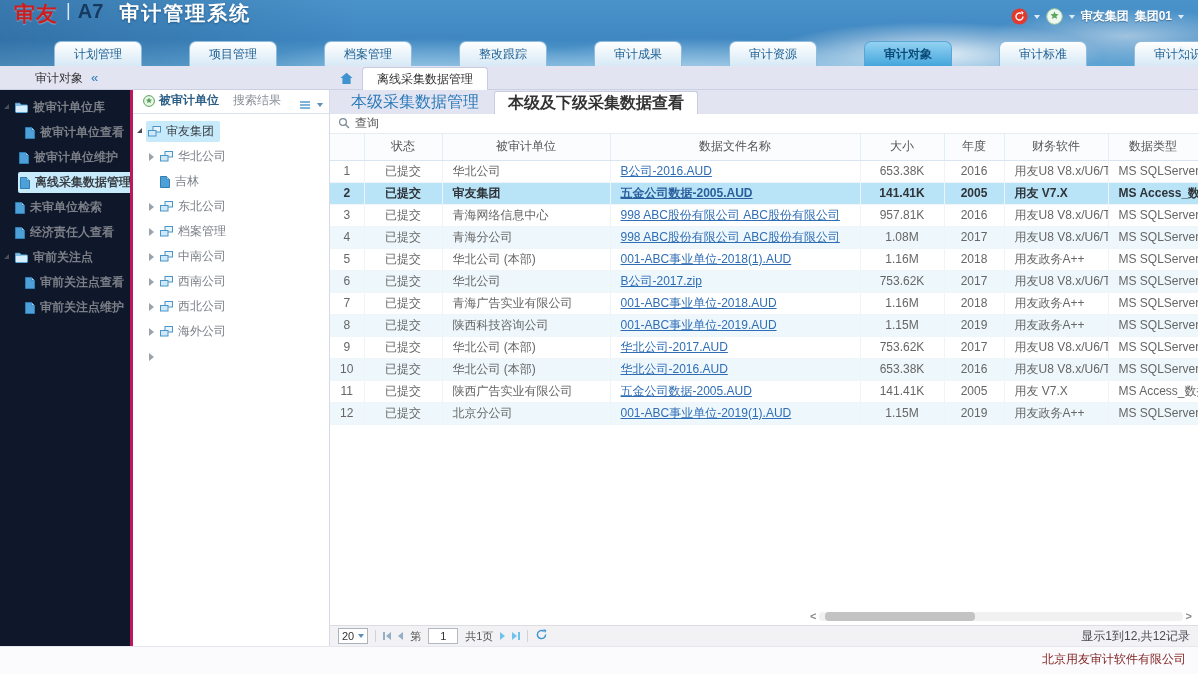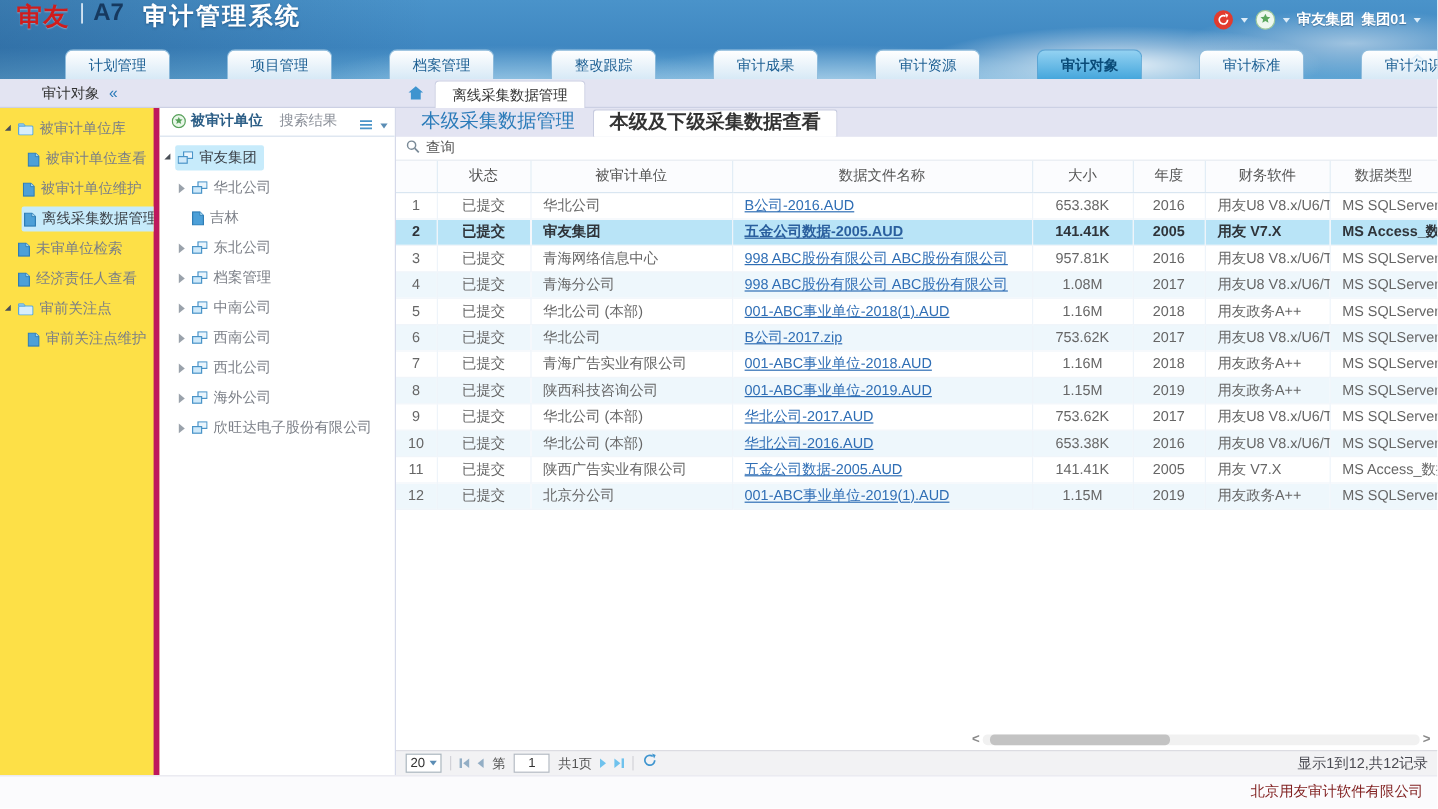--- a/index.html
+++ b/index.html
@@ -38,21 +38,21 @@
   .substrip { position:absolute; left:0; top:66px; width:1198px; height:24px; background:#e3e4f2; border-bottom:1px solid #ccd0e4; }
   .sidebar-title-wrap { position:absolute; left:0; top:0; width:133px; height:24px; display:flex; align-items:center; justify-content:center; gap:8px; }
   .sidebar-title { font-size:12px; color:#333; }
   .collapse-left { color:#2b7bb9; font-size:13px; cursor:pointer; line-height:22px; }
   .home-wrap { position:absolute; left:340px; top:5px; cursor:pointer; }
   .page-tab { position:absolute; left:362px; top:1px; height:23px; line-height:22px; padding:0 14px;
     background:#fff; border:1px solid #c8cce0; border-bottom:none; border-radius:4px 4px 0 0;
     font-size:12px; color:#333; cursor:pointer; }
 
   
-  .left-panel { position:absolute; left:0; top:90px; width:133px; height:556px; background:#fde047; border-right:5px solid #be185d; overflow:hidden; }
+  .left-panel { position:absolute; left:0; top:90px; width:133px; height:556px; background:#0f172a; border-right:3px solid #be185d; overflow:hidden;font-weight:bold; }
   .org-panel  { position:absolute; left:133px; top:90px; width:197px; height:556px; background:#fff; border-right:1px solid #d6daea; overflow:hidden; }
   .main-panel { position:absolute; left:330px; top:90px; width:868px; height:556px; background:#fff; }
 
   
   .tree { padding-top:5px; }
   .tree-row { display:flex; align-items:center; height:25px; font-size:12px; color:#7b7f87; cursor:pointer; white-space:nowrap; }
   .tree-row .hl { display:inline-flex; align-items:center; gap:5px; padding:2px 6px 2px 2px; border-radius:2px; }
   .tree-row.selected .hl { background:#c7ebfb; color:#3a3f46; }
   .tree-row.root-sel { color:#33383f; }
   .exp-spacer { display:inline-block; width:9px; }
@@ -268,20 +268,32 @@
         </div>
         <div class="tree-row" style="padding-left: 18px;">
           <span class="exp-spacer"></span>
           <span class="hl">
             <span class="ticon">
               <svg width="10" height="12" viewBox="0 0 10 12">
                 <path d="M0.5 0.5h6l3 3v8h-9z" fill="#4da0d8" stroke="#2f7db5"></path>
                 <path d="M6.5 0.5v3h3" fill="#a8d8f2" stroke="#2f7db5" stroke-width="0.7"></path>
               </svg>
             </span>
+            <span>审前关注点查看</span>
+          </span>
+        </div>
+        <div class="tree-row" style="padding-left: 18px;">
+          <span class="exp-spacer"></span>
+          <span class="hl">
+            <span class="ticon">
+              <svg width="10" height="12" viewBox="0 0 10 12">
+                <path d="M0.5 0.5h6l3 3v8h-9z" fill="#4da0d8" stroke="#2f7db5"></path>
+                <path d="M6.5 0.5v3h3" fill="#a8d8f2" stroke="#2f7db5" stroke-width="0.7"></path>
+              </svg>
+            </span>
             <span>审前关注点维护</span>
           </span>
         </div>
       </div>
   </div>
 
   <div class="org-panel">
     <div class="org-tabs" id="orgTabs">
       <div class="org-tab active">
           <span class="ticon">
@@ -410,29 +422,20 @@
               <svg width="13" height="11" viewBox="0 0 13 11">
                 <rect x="5" y="0.5" width="7.5" height="5.5" fill="#eaf5fd" stroke="#4a94c8"></rect>
                 <rect x="0.5" y="4.5" width="7.5" height="5.5" fill="#cfe9fa" stroke="#4a94c8"></rect>
               </svg>
             </span>
             <span>海外公司</span>
           </span>
         </div>
         <div class="tree-row" style="padding-left: 16px;">
           <span class="tri-col"></span>
-          <span class="hl">
-            <span class="ticon">
-              <svg width="13" height="11" viewBox="0 0 13 11">
-                <rect x="5" y="0.5" width="7.5" height="5.5" fill="#eaf5fd" stroke="#4a94c8"></rect>
-                <rect x="0.5" y="4.5" width="7.5" height="5.5" fill="#cfe9fa" stroke="#4a94c8"></rect>
-              </svg>
-            </span>
-            <span>欣旺达电子股份有限公司</span>
-          </span>
         </div>
       </div>
   </div>
 
   <div class="main-panel">
     <div class="main-tabs" id="mainTabs">
         <div class="main-tab">本级采集数据管理</div>
         <div class="main-tab active">本级及下级采集数据查看</div>
       </div>
     <div class="toolbar">

